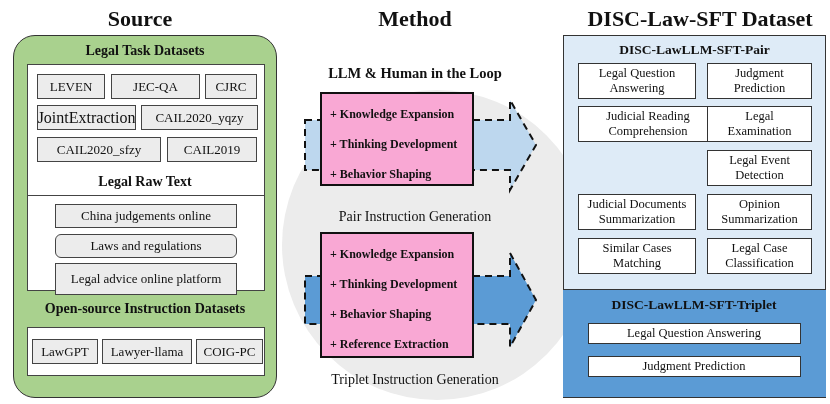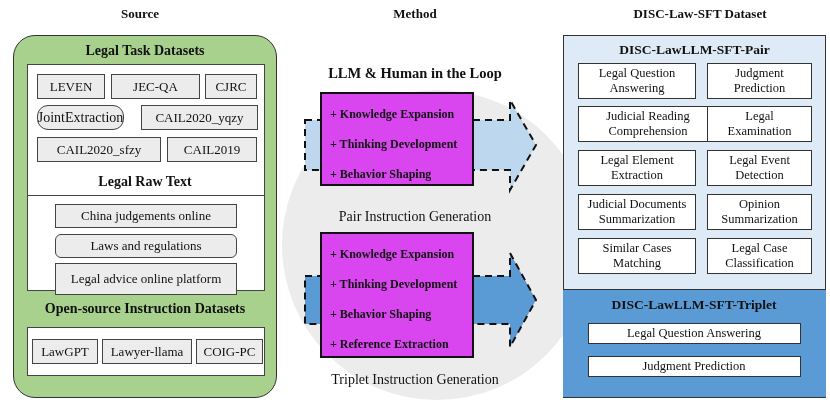--- a/index.html
+++ b/index.html
@@ -1,23 +1,23 @@
 <!DOCTYPE html>
 <html><head>
 <meta charset="utf-8">
 <style>
   * { box-sizing: border-box; margin: 0; padding: 0; }
   body { width: 830px; height: 404px; background: #ffffff; font-family: "Liberation Serif", "DejaVu Serif", serif; color: #111; position: relative; overflow: hidden; }
   .abs { position: absolute; }
-  .col-title { font-weight: bold; font-size: 13px; text-align: center; }
+  .col-title { font-weight: bold; font-size: 22px; text-align: center; }
   .sec-title { font-weight: bold; font-size: 14px; text-align: center; }
   .chip { position: absolute; background: #ececec; border: 1.5px solid #444; font-size: 13px; display: flex; align-items: center; justify-content: center; white-space: nowrap; }
   .wbox { position: absolute; background: #fff; border: 1.5px solid #444; padding-left: 18px; }
   .task { position: absolute; background: #fff; border: 1.5px solid #333; font-size: 12.5px; line-height: 15px; text-align: center; display: flex; align-items: center; justify-content: center; }
-  .mbox { position: absolute; background: #d946ef; border: 2px solid #111; padding-left: 14px; }
+  .mbox { position: absolute; background: #f9a8d4; border: 2px solid #111; padding-left: 14px; }
   .mitem { position: absolute; left: 8px; font-weight: bold; font-size: 12px; white-space: nowrap; }
   .caption { font-size: 14px; text-align: center; white-space: nowrap; }
 </style>
 </head>
 <body>
 
 <div class="abs col-title" data-name="source-column-title" style="left:10px; top:6px; width:260px;">Source</div>
 
 <style>
 </style>
@@ -48,21 +48,21 @@
   <div class="mitem" data-name="triplet-step" style="top:103px;">+ Reference Extraction</div>
 </div>
 <div class="abs caption" data-name="triplet-caption" style="left:300px; top:372px; width:230px;">Triplet Instruction Generation</div>
 
 <div class="abs" data-name="source-panel-overlay" style="left:13px; top:35px; width:264px; height:363px; background:#a9d18e; border:1.5px solid #333; border-radius:22px;">
   <div class="abs sec-title" data-name="legal-task-datasets-title" style="left:0; top:7px; width:100%;">Legal Task Datasets</div>
   <div class="wbox" data-name="legal-task-datasets-box" style="left:13px; top:28px; width:238px; height:135px;">
     <div class="chip" data-name="dataset-chip" style="left:9px; top:9px; width:68px; height:25px;">LEVEN</div>
     <div class="chip" data-name="dataset-chip" style="left:83px; top:9px; width:89px; height:25px;">JEC-QA</div>
     <div class="chip" data-name="dataset-chip" style="left:177px; top:9px; width:52px; height:25px;">CJRC</div>
-    <div class="chip" data-name="dataset-chip" style="left:9px; top:40px; width:87px; height:25px; font-size:14px;border-radius:11px;">JointExtraction</div>
+    <div class="chip" data-name="dataset-chip" style="left:9px; top:40px; width:99px; height:25px; font-size:16px;">JointExtraction</div>
     <div class="chip" data-name="dataset-chip" style="left:113px; top:40px; width:117px; height:25px;">CAIL2020_yqzy</div>
     <div class="chip" data-name="dataset-chip" style="left:9px; top:72px; width:124px; height:25px;">CAIL2020_sfzy</div>
     <div class="chip" data-name="dataset-chip" style="left:139px; top:72px; width:90px; height:25px;">CAIL2019</div>
   </div>
 
   <div class="abs sec-title" data-name="legal-raw-text-title" style="left:0; top:138px; width:100%;">Legal Raw Text</div>
   <div class="wbox" data-name="raw-text-box" style="left:13px; top:159px; width:238px; height:96px;">
     <div class="chip" data-name="raw-text-chip" style="left:27px; top:8px; width:182px; height:24px;">China judgements online</div>
     <div class="chip" data-name="raw-text-chip" style="left:27px; top:38px; width:182px; height:24px;border-radius:6px;">Laws and regulations</div>
     <div class="chip" data-name="raw-text-chip" style="left:27px; top:67px; width:182px; height:32px;">Legal advice online platform</div>
@@ -87,23 +87,20 @@
       <span data-name="pair-task-label"><span data-name="task-line">Judgment</span><br><span data-name="task-line">Prediction</span></span>
     </div>
 
   <div class="task" data-name="pair-task" style="left:14px; top:70px; width:140px; height:36px;">
       <span data-name="pair-task-label"><span data-name="task-line">Judicial Reading</span><br><span data-name="task-line">Comprehension</span></span>
     </div>
   <div class="task" data-name="pair-task" style="left:143px; top:70px; width:105px; height:36px;">
       <span data-name="pair-task-label"><span data-name="task-line">Legal</span><br><span data-name="task-line">Examination</span></span>
     </div>
 
-  <div class="task" data-name="pair-task" style="left:14px; top:114px; width:118px; height:36px;">
-      <span data-name="pair-task-label"><span data-name="task-line">Legal Element</span><br><span data-name="task-line">Extraction</span></span>
-    </div>
   <div class="task" data-name="pair-task" style="left:143px; top:114px; width:105px; height:36px;">
       <span data-name="pair-task-label"><span data-name="task-line">Legal Event</span><br><span data-name="task-line">Detection</span></span>
     </div>
 
   <div class="task" data-name="pair-task" style="left:14px; top:158px; width:118px; height:36px;">
       <span data-name="pair-task-label"><span data-name="task-line">Judicial Documents</span><br><span data-name="task-line">Summarization</span></span>
     </div>
   <div class="task" data-name="pair-task" style="left:143px; top:158px; width:105px; height:36px;">
       <span data-name="pair-task-label"><span data-name="task-line">Opinion</span><br><span data-name="task-line">Summarization</span></span>
     </div>

